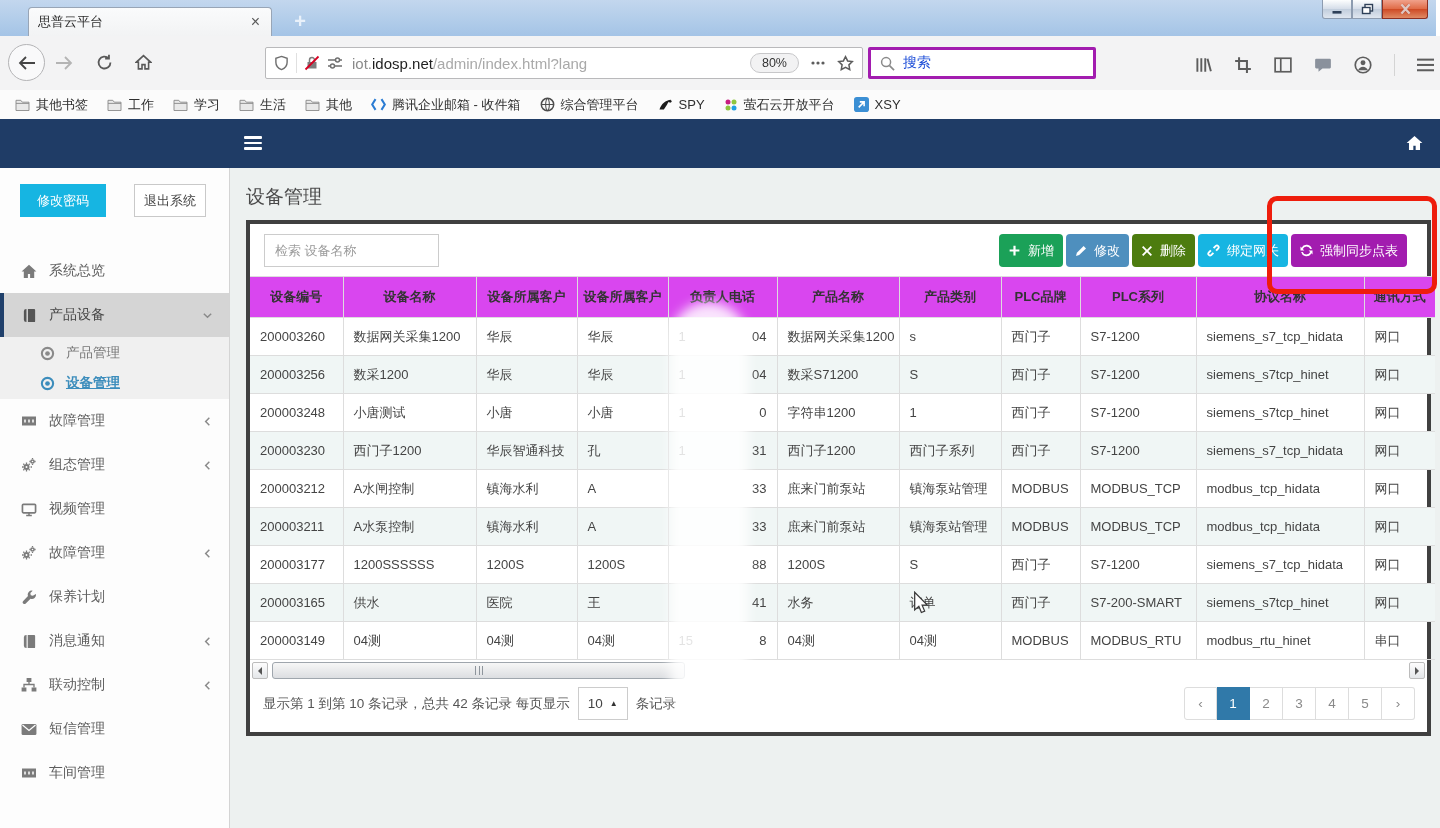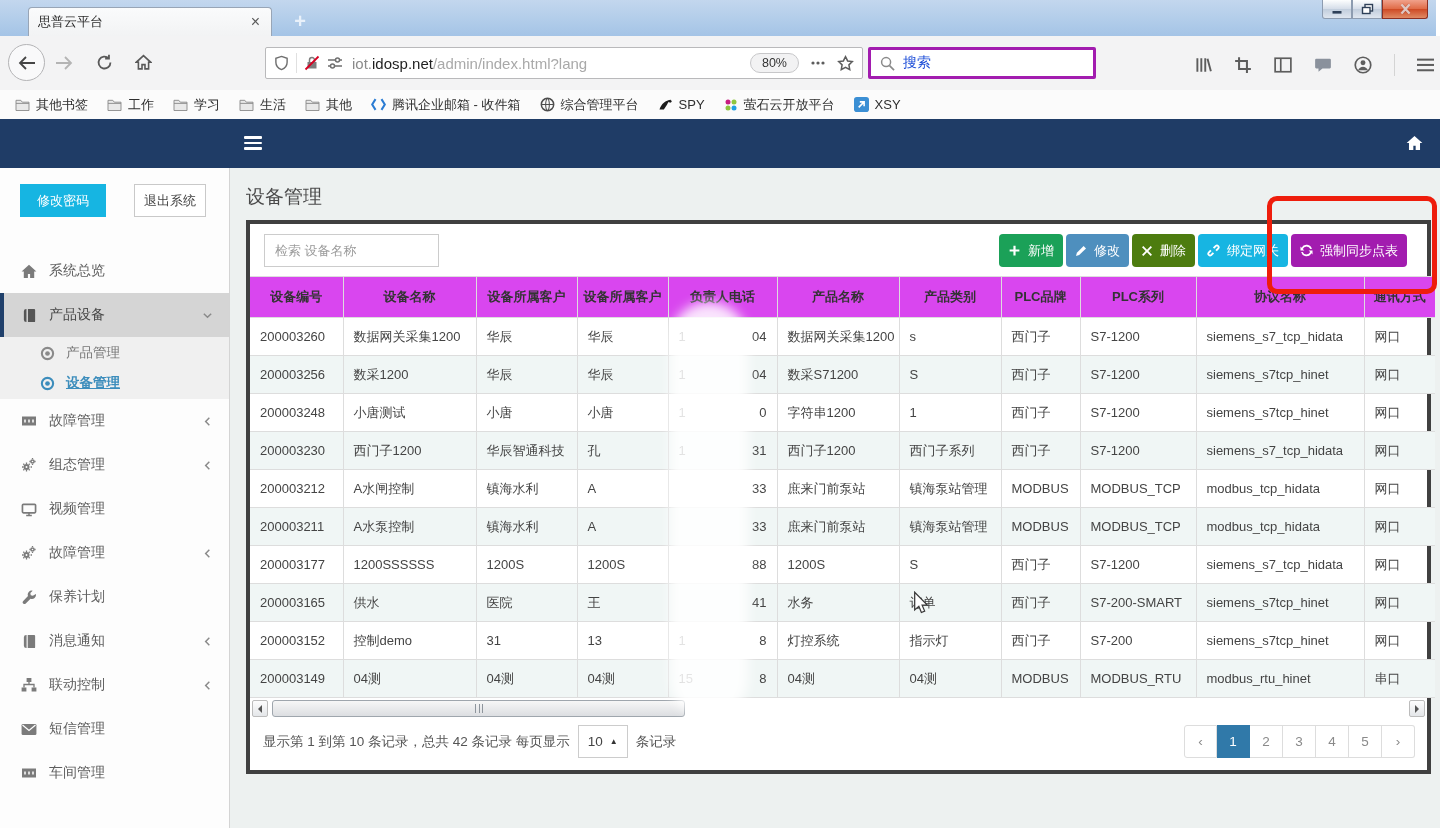--- a/index.html
+++ b/index.html
@@ -772,38 +772,20 @@
                 </span>
               </td>
               <td>水务</td>
               <td>订单</td>
               <td>西门子</td>
               <td>S7-200-SMART</td>
               <td>siemens_s7tcp_hinet</td>
               <td>网口</td>
             </tr>
             <tr>
-              <td>200003152</td>
-              <td>控制demo</td>
-              <td>31</td>
-              <td>13</td>
-              <td>
-                <span class="phone-cell">
-                  <span>1</span>
-                  <span>8</span>
-                </span>
-              </td>
-              <td>灯控系统</td>
-              <td>指示灯</td>
-              <td>西门子</td>
-              <td>S7-200</td>
-              <td>siemens_s7tcp_hinet</td>
-              <td>网口</td>
-            </tr>
-            <tr>
               <td>200003149</td>
               <td>04测</td>
               <td>04测</td>
               <td>04测</td>
               <td>
                 <span class="phone-cell">
                   <span>15</span>
                   <span>8</span>
                 </span>
               </td>

